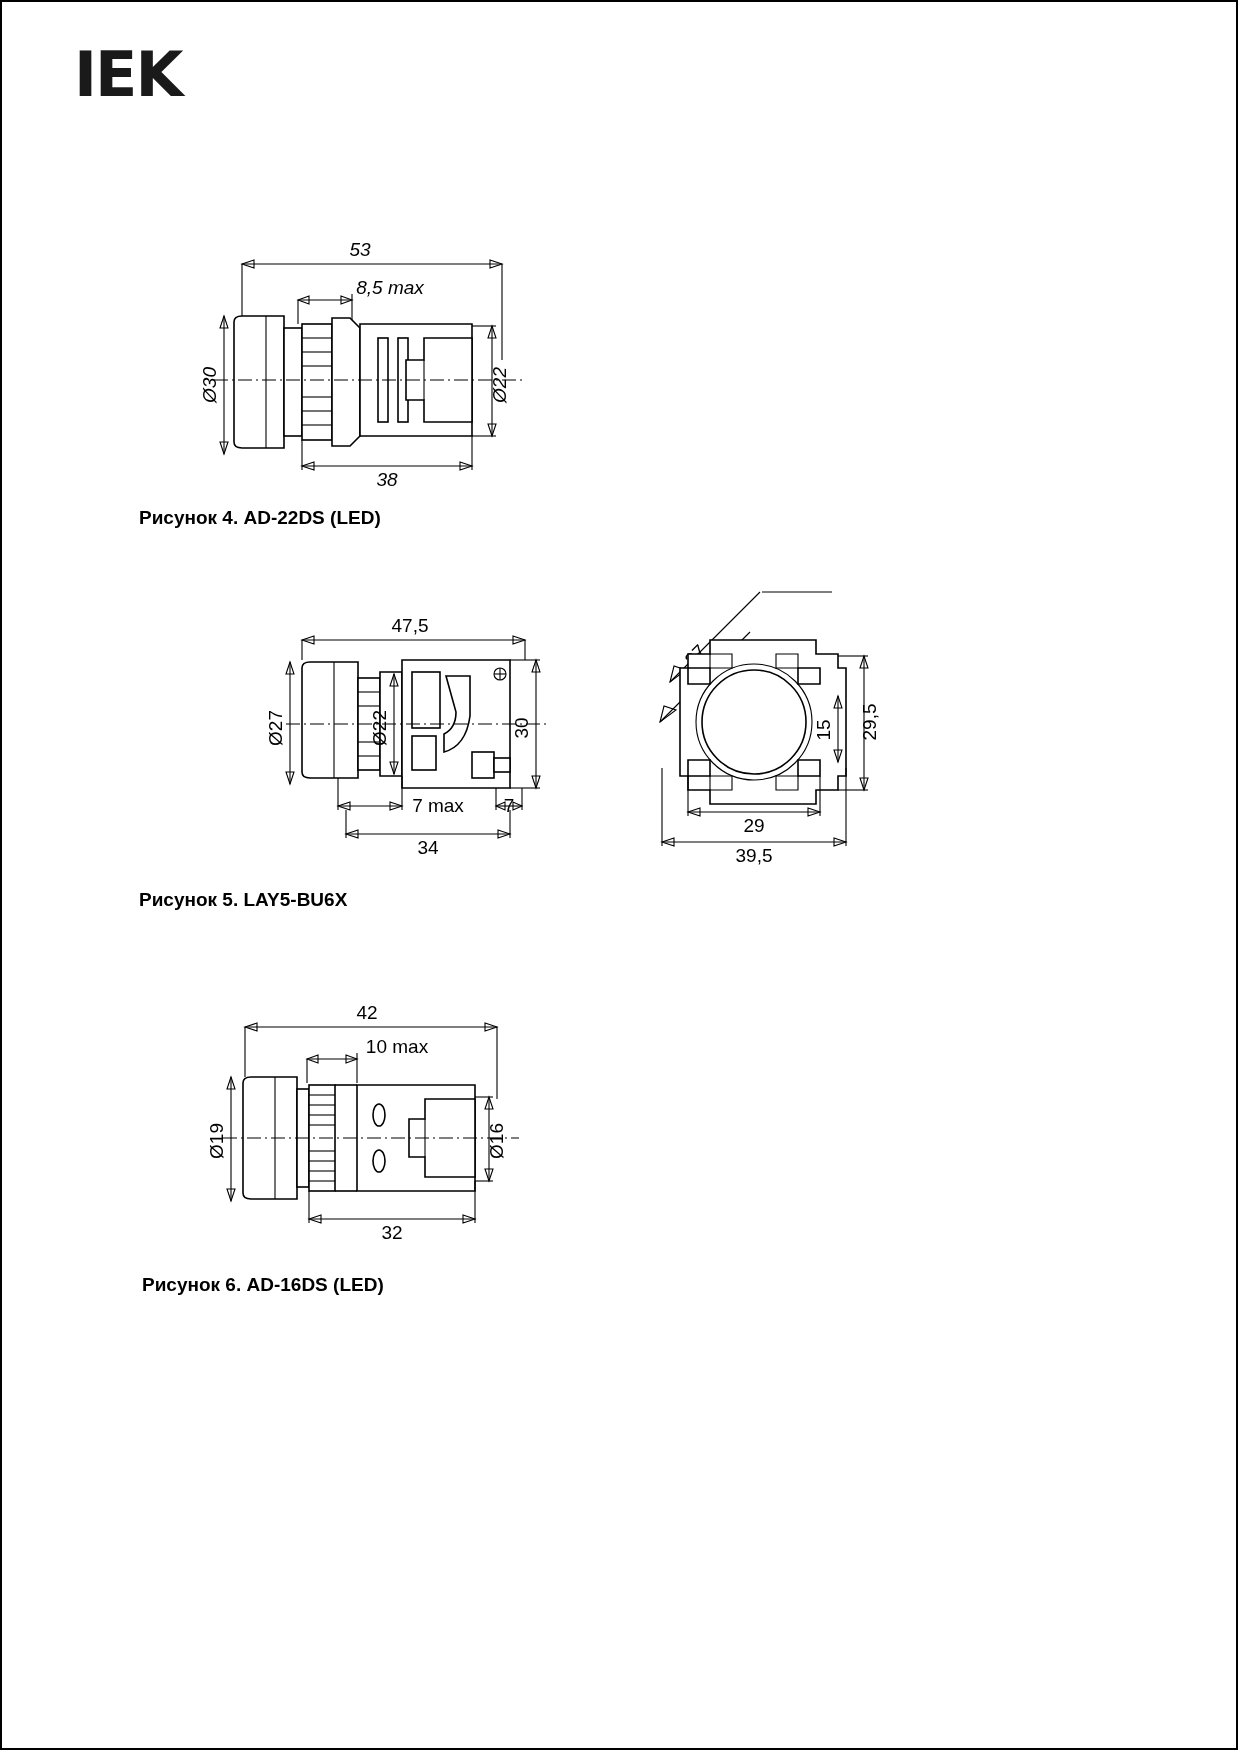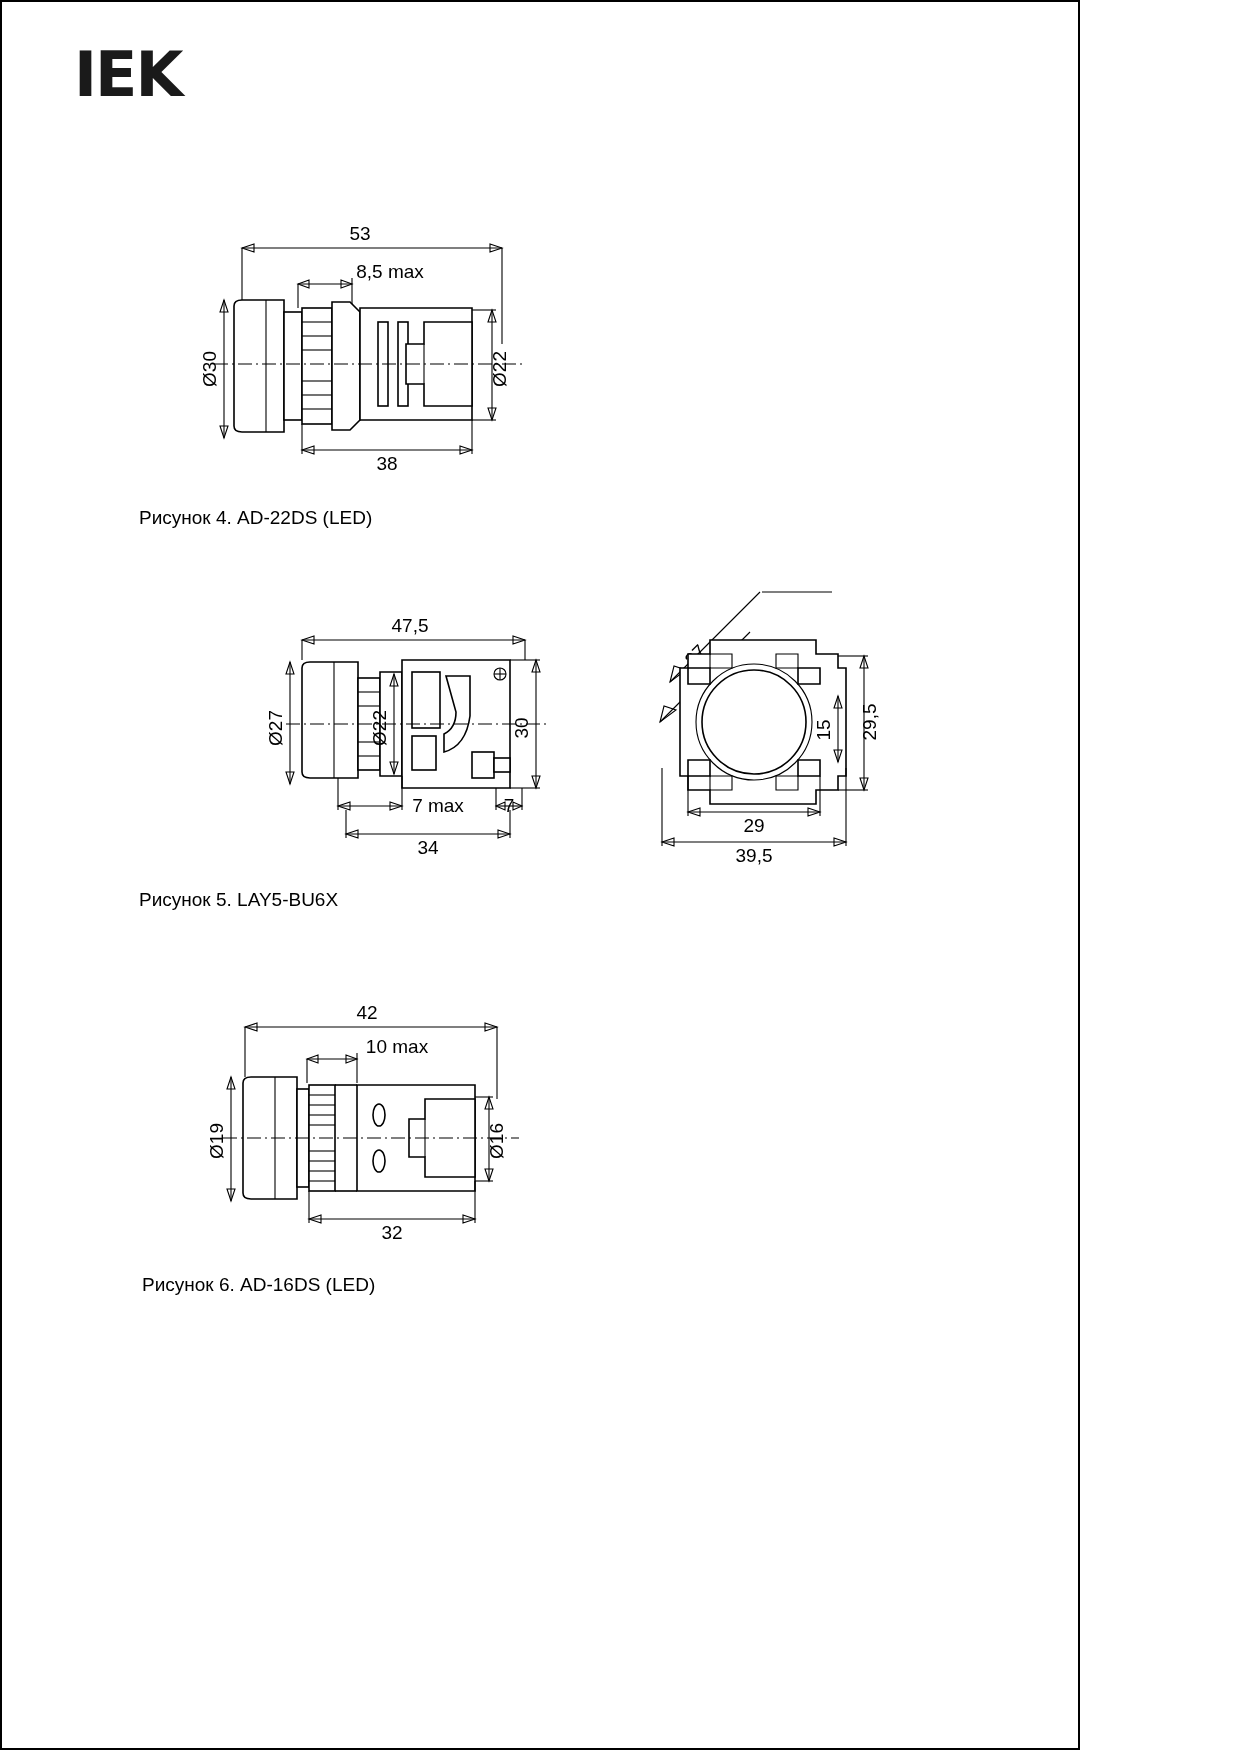--- a/index.html
+++ b/index.html
@@ -5,21 +5,21 @@
   html, body {
     margin: 0;
     padding: 0;
     background: #ffffff;
   }
   body {
     font-family: "Liberation Sans", sans-serif;
   }
   .page {
     position: relative;
-    width: 1080px;
+    width: 1238px;
     height: 1750px;
     background: #ffffff;
     border: 2px solid #000000;
     box-sizing: border-box;
     overflow: hidden;
   }
 
   
   .logo {
     position: absolute;
@@ -32,20 +32,21 @@
     font-family: "DejaVu Sans", sans-serif;
     line-height: 1;
   }
 
   
   .caption {
     position: absolute;
     font-size: 19px;
     color: #000000;
     white-space: nowrap;
+    font-weight: bold;
   }
 
   
   .fig { position: absolute; }
   svg { display: block; overflow: visible; }
   .ln  { stroke: #000000; stroke-width: 1.6; fill: none; }
   .lnt { stroke: #000000; stroke-width: 1.1; fill: none; }
   .dash{ stroke: #000000; stroke-width: 1.1; fill: none;
          stroke-dasharray: 14 4 2 4; }
   .dim { stroke: #000000; stroke-width: 1.1; fill: none; }
@@ -56,21 +57,21 @@
     fill: #000000;
   }
 </style>
 </head>
 <body>
 
 <div class="page">
 
   <div class="logo">IEK</div>
 
-  <div class="fig" style="left:190px; top:224px;">
+  <div class="fig" style="left:190px; top:240px;font-style:italic;">
     <svg width="420" height="250" viewBox="0 0 420 250">
 
       <line class="dim" x1="50" y1="22" x2="310" y2="22"></line>
       <path class="dim" d="M50 22 l12 -4 v8 z" fill="#000"></path>
       <path class="dim" d="M310 22 l-12 -4 v8 z" fill="#000"></path>
       <line class="dim" x1="50" y1="22" x2="50" y2="80"></line>
       <line class="dim" x1="310" y1="22" x2="310" y2="118"></line>
       <text class="dimtext" x="168" y="14" text-anchor="middle">53</text>
 
       <line class="dim" x1="106" y1="58" x2="160" y2="58"></line>

